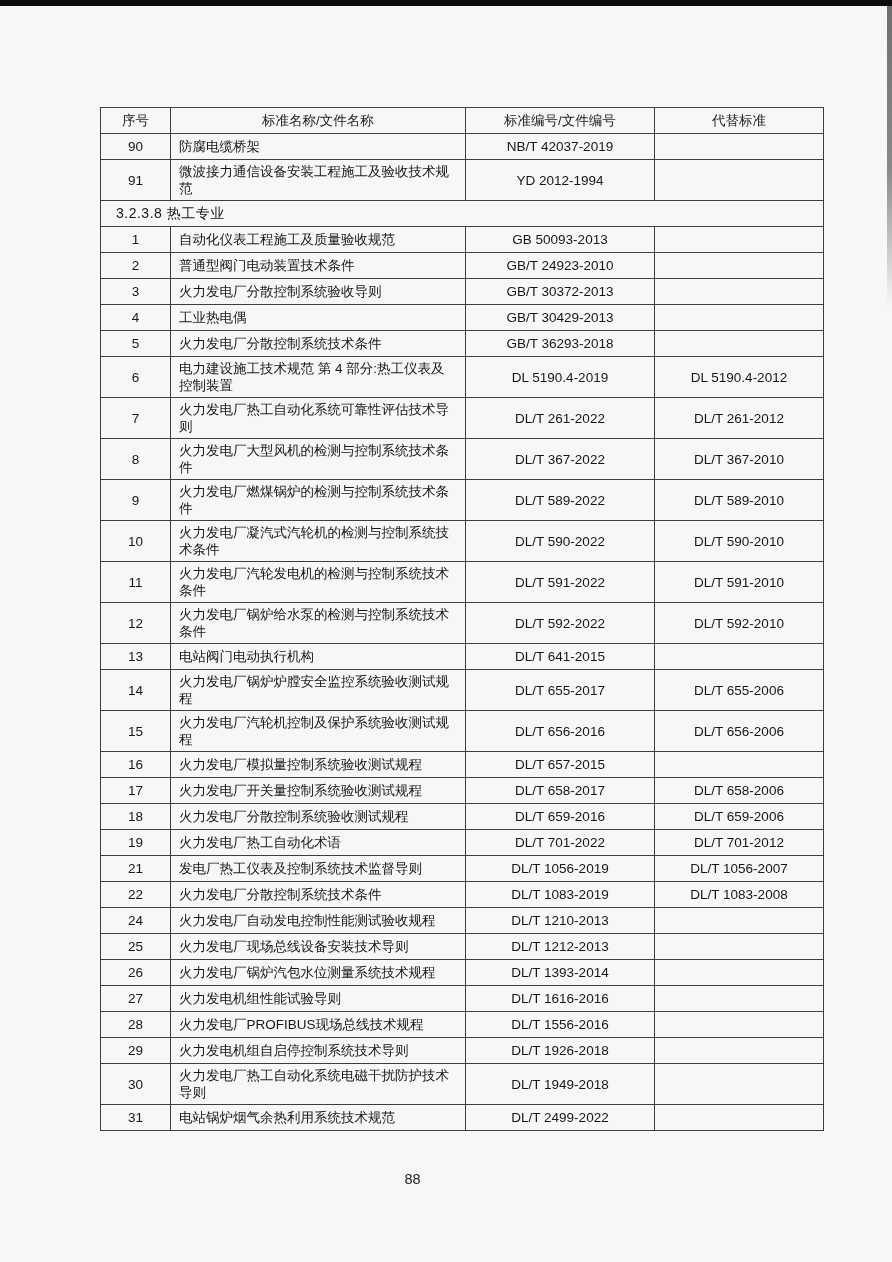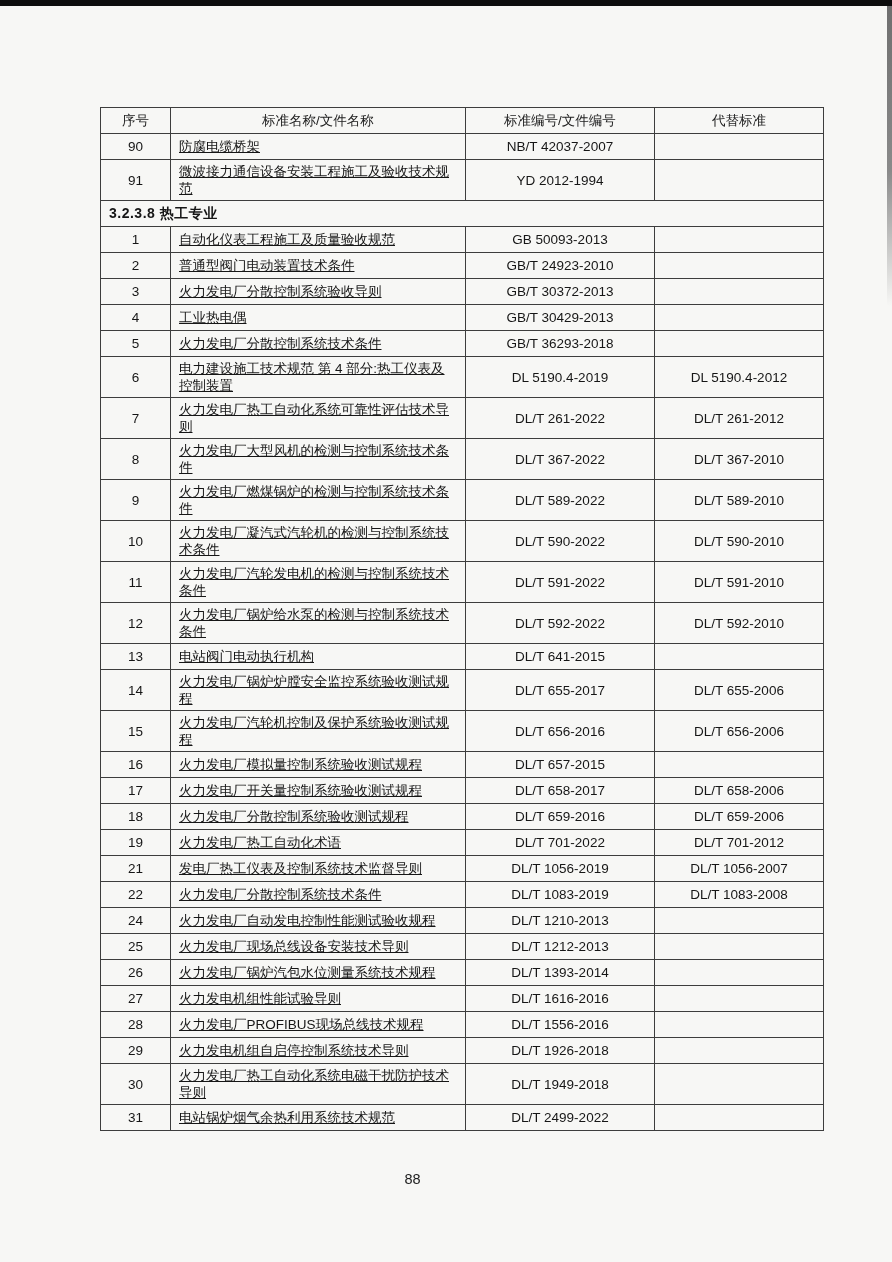--- a/index.html
+++ b/index.html
@@ -37,25 +37,25 @@
     vertical-align: middle;
     overflow: hidden;
   }
   table.standards tr { height: 26px; }
   table.standards th {
     font-weight: normal;
     text-align: center;
     color: #222;
   }
   td.cell-no, td.cell-code, td.cell-replaced { text-align: center; }
-  td.cell-name { text-align: left; text-decoration: underline; }
+  td.cell-name { text-align: left; }
   tr.section-row td {
-    font-weight: bold;
+    font-weight: normal;
     font-size: 14px;
-    padding-left: 8px;
+    padding-left: 15px;
     letter-spacing: 0.5px;
     text-align: left;
   }
   .page-number {
     position: absolute;
     top: 1171px; left: 0;
     width: 825px;
     text-align: center;
     font-size: 14.5px;
     color: #1d1d1d;
@@ -79,21 +79,21 @@
       <th>序号</th>
       <th>标准名称/文件名称</th>
       <th>标准编号/文件编号</th>
       <th>代替标准</th>
     </tr>
   </thead>
   <tbody id="table-body">
       <tr>
         <td class="cell-no">90</td>
         <td class="cell-name">防腐电缆桥架</td>
-        <td class="cell-code">NB/T 42037-2007</td>
+        <td class="cell-code">NB/T 42037-2019</td>
         <td class="cell-replaced"></td>
       </tr>
       <tr>
         <td class="cell-no">91</td>
         <td class="cell-name">微波接力通信设备安装工程施工及验收技术规范</td>
         <td class="cell-code">YD 2012-1994</td>
         <td class="cell-replaced"></td>
       </tr>
       <tr class="section-row">
         <td colspan="4">3.2.3.8 热工专业</td>

